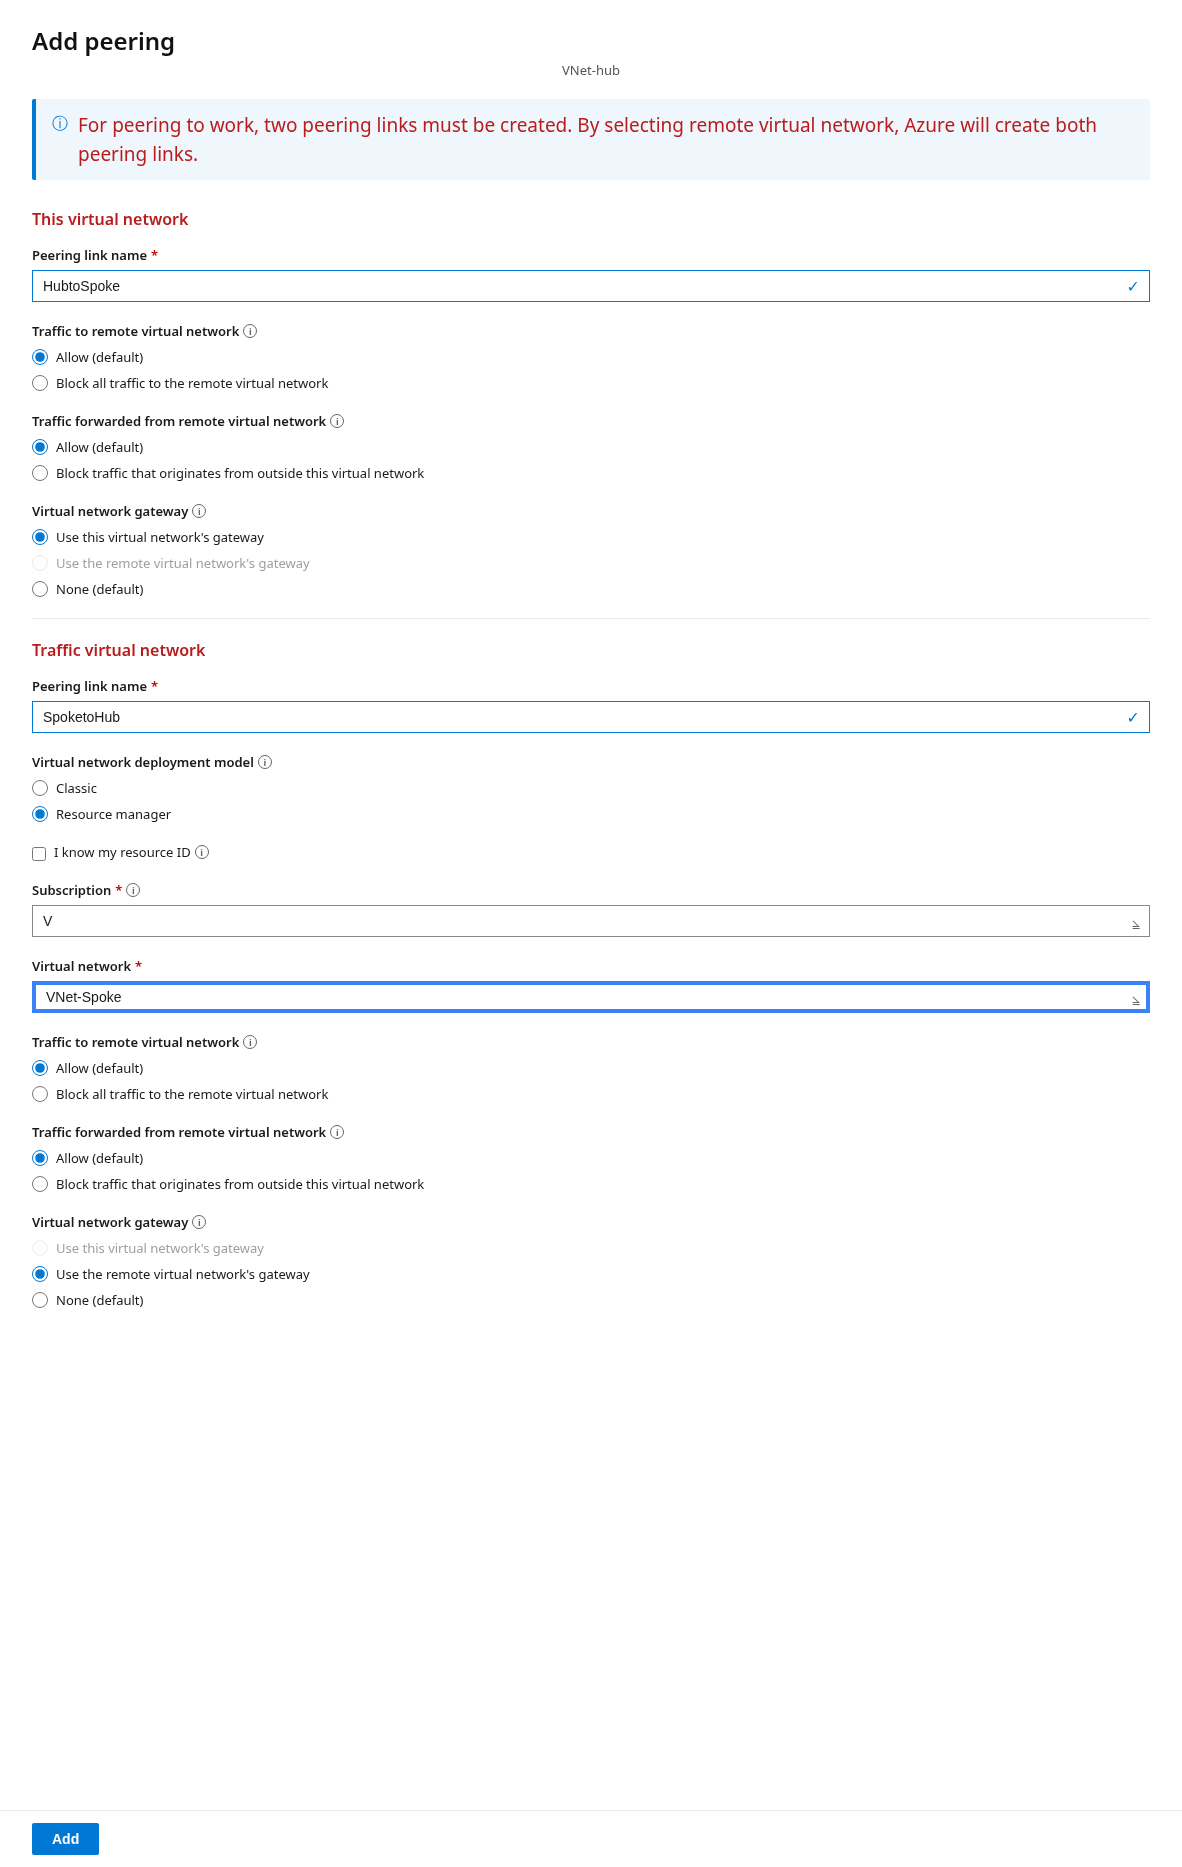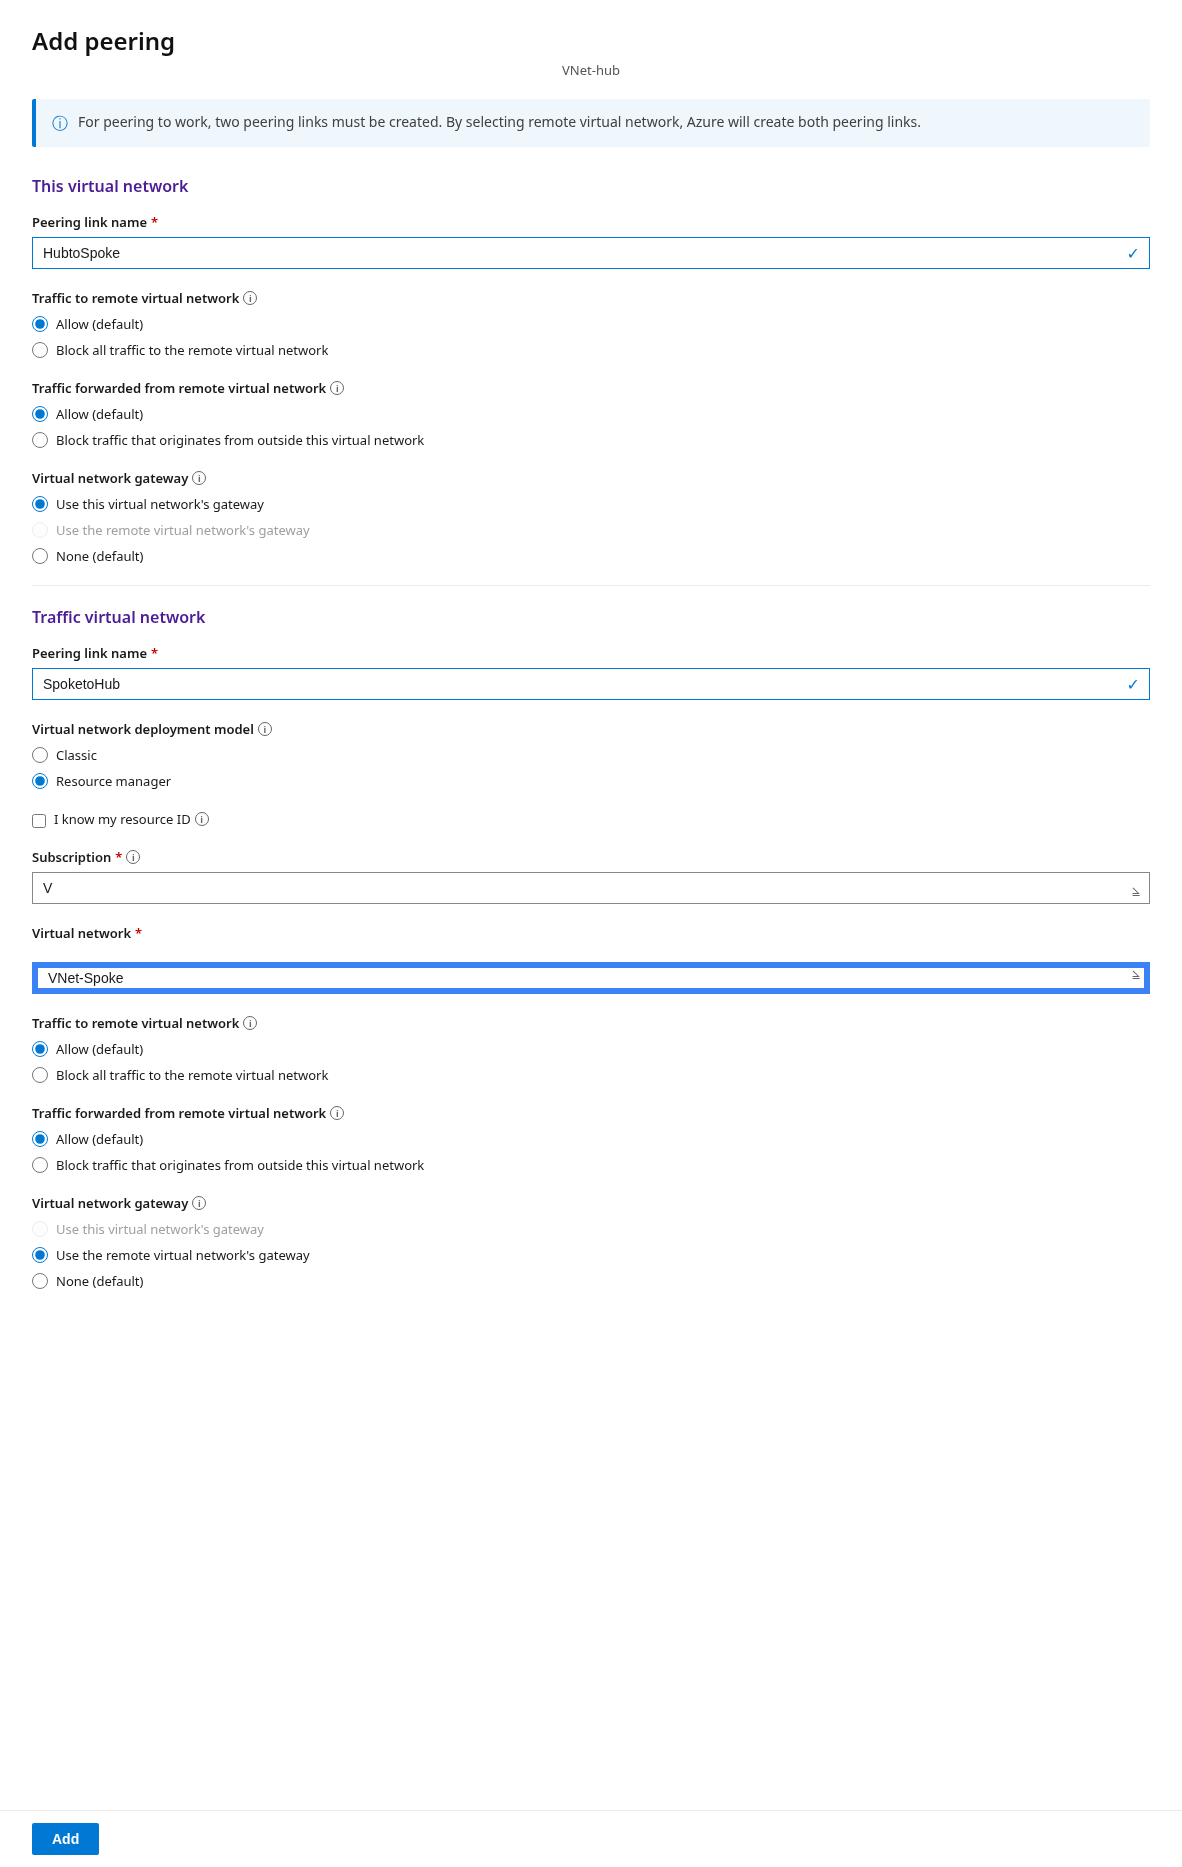--- a/index.html
+++ b/index.html
@@ -36,28 +36,28 @@
       margin-bottom: 28px;
       border-radius: 2px;
     }
     .info-icon {
       color: #0078d4;
       font-size: 16px;
       margin-top: 1px;
       flex-shrink: 0;
     }
     .info-text {
-      font-size: 14px;
-      color: #404040;
+      font-size: 19px;
+      color: #b91c1c;
       line-height: 1.5;
     }
     .section-title {
       font-size: 16px;
       font-weight: 600;
-      color: #4c1d95;
+      color: #b91c1c;
       margin-bottom: 16px;
     }
     .field-group {
       margin-bottom: 20px;
     }
     .field-label {
       font-size: 13px;
       font-weight: 600;
       color: #1a1a1a;
       margin-bottom: 6px;
@@ -172,22 +172,21 @@
     }
     .select-arrow {
       position: absolute;
       right: 10px;
       top: 50%;
       transform: translateY(-50%);
       pointer-events: none;
       color: #666;
     }
     .virtual-network-select {
-      border: 6px solid #3b82f6;
-      margin-top: 14px;
+      border: 4px solid #3b82f6;
     }
     .sub-group-label {
       font-size: 13px;
       font-weight: 600;
       color: #1a1a1a;
       margin-bottom: 8px;
       display: flex;
       align-items: center;
       gap: 4px;
     }

